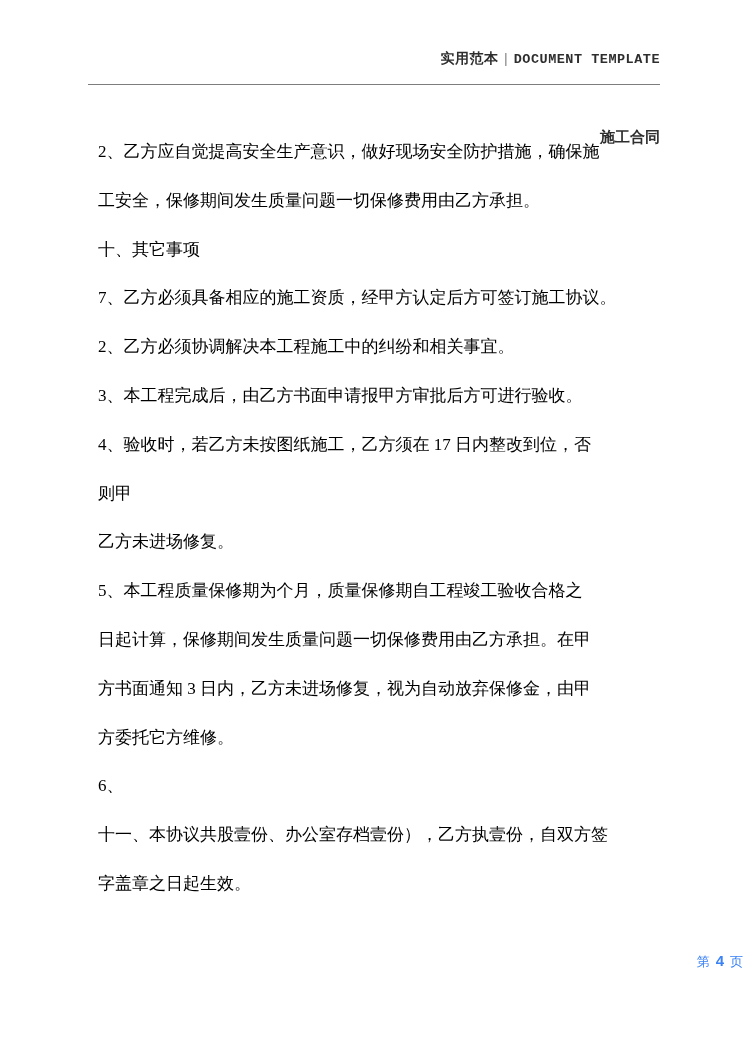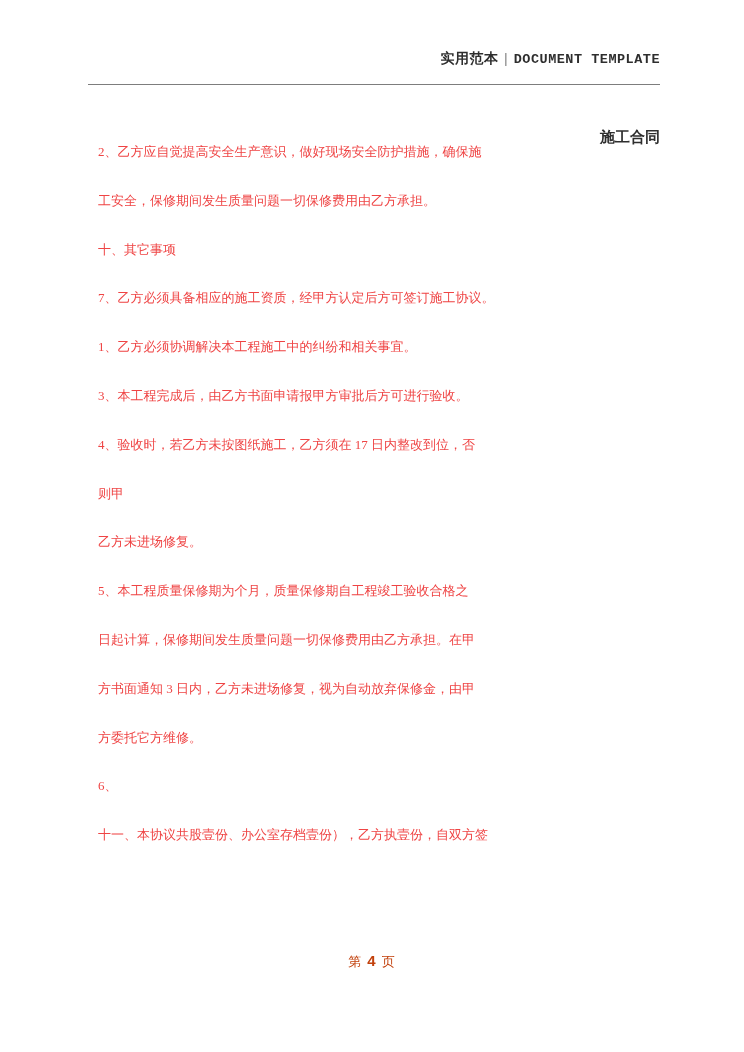--- a/index.html
+++ b/index.html
@@ -50,33 +50,33 @@
   
   .doc-body {
     position: absolute;
     top: 128px;
     left: 98px;
     width: 566px;
   }
   .doc-line {
     height: 48.8px;
     line-height: 48.8px;
-    font-size: 13px;
+    font-size: 17px;
     white-space: nowrap;
-    color: #ef4444;
+    color: #000000;
   }
   
   .page-footer {
     position: absolute;
     top: 952px;
     left: 0;
     width: 100%;
-    text-align: center;
+    text-align: right;
     font-size: 13px;
-    color: #c2410c;
+    color: #3b82f6;
     letter-spacing: 1px;
   }
   .page-footer .page-num {
     font-weight: bold;
     font-size: 15px;
     padding: 0 5px;
     font-family: "Liberation Sans", "DejaVu Sans", sans-serif;
   }
 </style>
 </head>
@@ -90,30 +90,31 @@
 
   <div class="header-rule"></div>
 
   <div class="doc-subtitle">施工合同</div>
 
   <div class="doc-body">
     <div class="doc-line">2、乙方应自觉提高安全生产意识，做好现场安全防护措施，确保施</div>
     <div class="doc-line">工安全，保修期间发生质量问题一切保修费用由乙方承担。</div>
     <div class="doc-line">十、其它事项</div>
     <div class="doc-line">7、乙方必须具备相应的施工资质，经甲方认定后方可签订施工协议。</div>
-    <div class="doc-line">1、乙方必须协调解决本工程施工中的纠纷和相关事宜。</div>
+    <div class="doc-line">2、乙方必须协调解决本工程施工中的纠纷和相关事宜。</div>
     <div class="doc-line">3、本工程完成后，由乙方书面申请报甲方审批后方可进行验收。</div>
     <div class="doc-line">4、验收时，若乙方未按图纸施工，乙方须在 17 日内整改到位，否</div>
     <div class="doc-line">则甲</div>
     <div class="doc-line">乙方未进场修复。</div>
     <div class="doc-line">5、本工程质量保修期为个月，质量保修期自工程竣工验收合格之</div>
     <div class="doc-line">日起计算，保修期间发生质量问题一切保修费用由乙方承担。在甲</div>
     <div class="doc-line">方书面通知 3 日内，乙方未进场修复，视为自动放弃保修金，由甲</div>
     <div class="doc-line">方委托它方维修。</div>
     <div class="doc-line">6、</div>
     <div class="doc-line">十一、本协议共股壹份、办公室存档壹份），乙方执壹份，自双方签</div>
+    <div class="doc-line">字盖章之日起生效。</div>
   </div>
 
   <div class="page-footer">
     <span>第</span><span class="page-num">4</span><span>页</span>
   </div>
 
 </div>
 
 </body></html>

